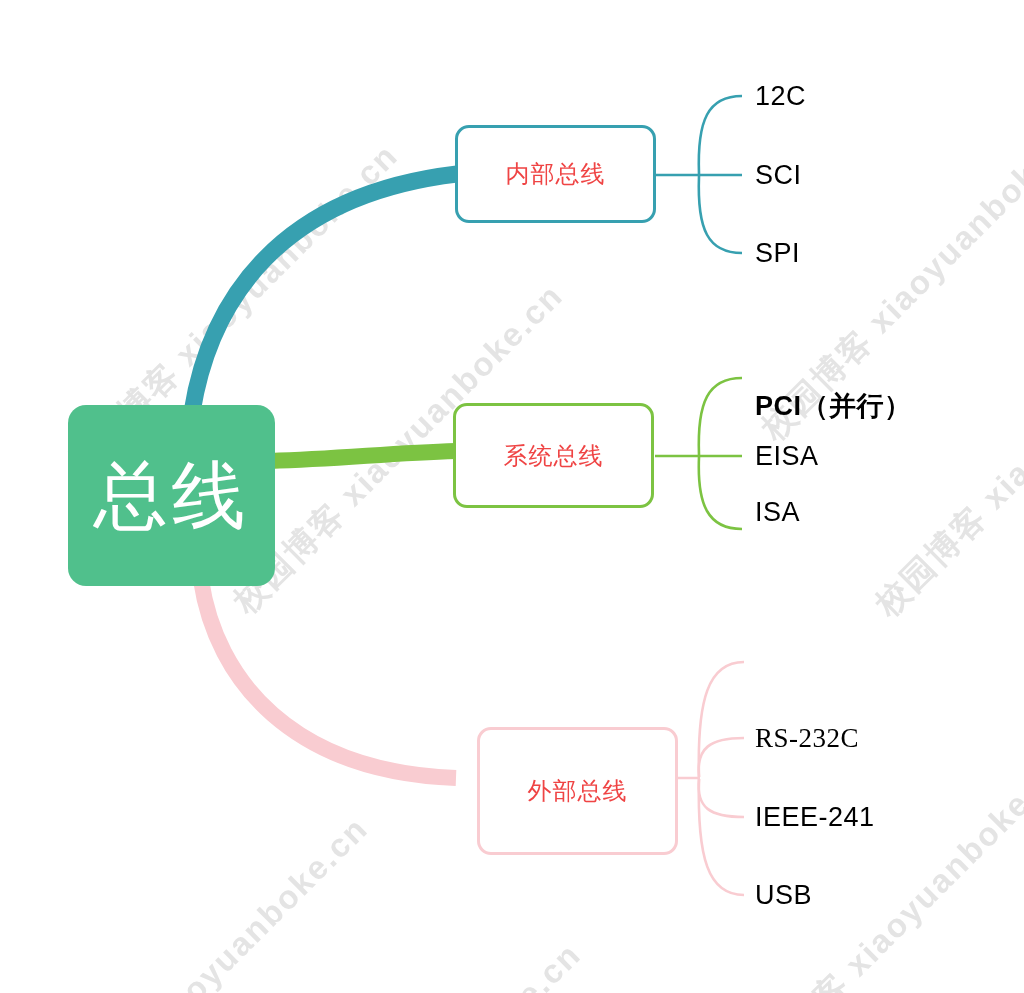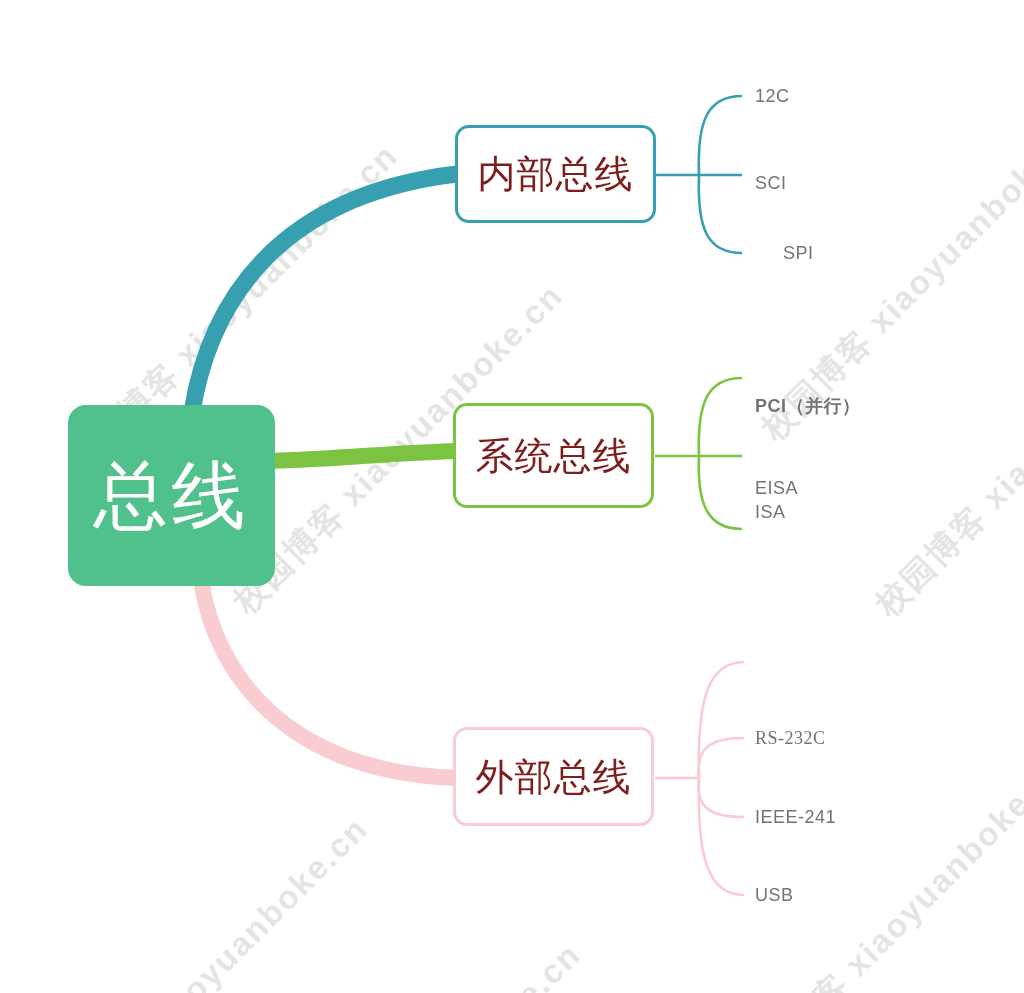--- a/index.html
+++ b/index.html
@@ -49,38 +49,38 @@
   #root-node .root-label{
     color:#ffffff;font-size:74px;letter-spacing:4px;line-height:1;
   }
   .branch-box{
     width:201px;height:100px;
     border-radius:14px;
     border:3px solid #ccc;
   }
   #box-internal{left:455px;top:125px;height:98px;border-color:#37A0B0;}
   #box-system  {left:453px;top:403px;height:105px;border-color:#7CC342;}
-  #box-external{left:453px;top:727px;height:99px;border-color:#F9CCD1;}
+  #box-external{left:477px;top:727px;height:128px;border-color:#F9CCD1;}
   .branch-label{
-    color:#7f1d1d;font-size:38px;letter-spacing:1px;line-height:1;white-space:nowrap;
+    color:#ef4444;font-size:24px;letter-spacing:1px;line-height:1;white-space:nowrap;
   }
   
   .child{
     position:absolute;
     left:755px;
     transform:translateY(-50%);
-    font-size:18px;
-    color:#737373;
+    font-size:27px;
+    color:#000000;
     white-space:nowrap;
     z-index:2;
     letter-spacing:0.5px;
   }
   .child.bold{font-weight:700;margin-top:28px;}
-  .c1-0{top:96px;}  .c1-1{top:175px;margin-top:8px;} .c1-2{top:253px;margin-left:28px;}
-  .c2-0{top:378px;} .c2-1{top:456px;margin-top:32px;} .c2-2{top:512px;}
+  .c1-0{top:96px;}  .c1-1{top:175px;} .c1-2{top:253px;}
+  .c2-0{top:378px;} .c2-1{top:456px;} .c2-2{top:512px;}
   .c3-0{top:662px;} .c3-1{top:738px;font-family:Liberation Serif, serif;} .c3-2{top:817px;} .c3-3{top:895px;}
 </style>
 </head>
 <body>
 
 <div id="canvas">
 
   <div class="wm wm-a">校园博客 xiaoyuanboke.cn</div>
   <div class="wm wm-b">校园博客 xiaoyuanboke.cn</div>
   <div class="wm wm-c">校园博客 xiaoyuanboke.cn</div>

